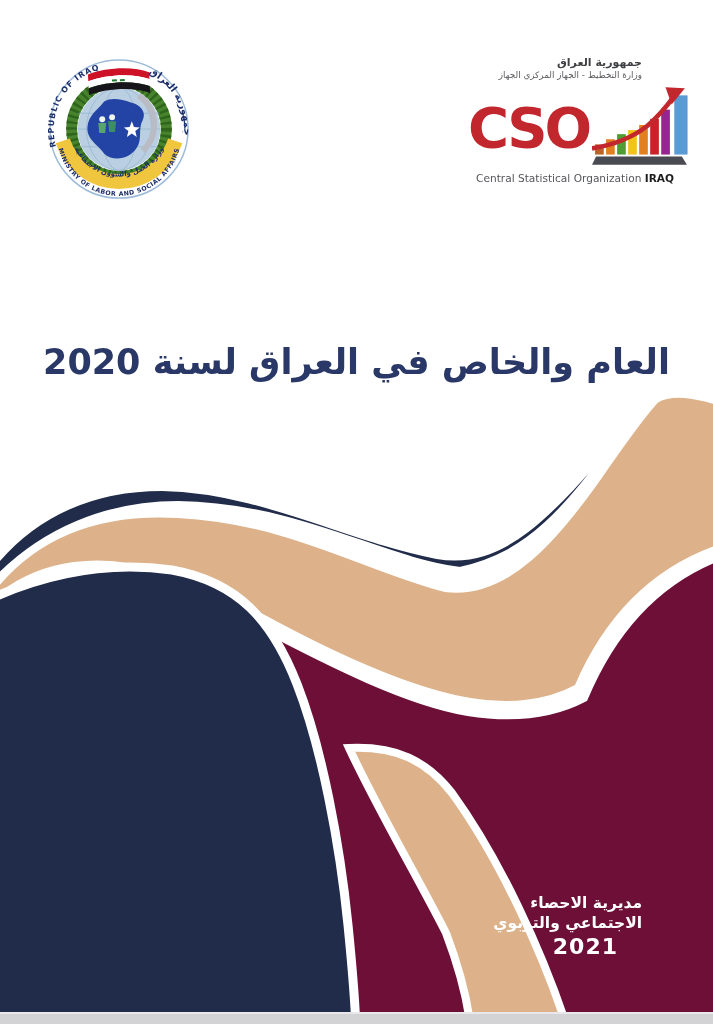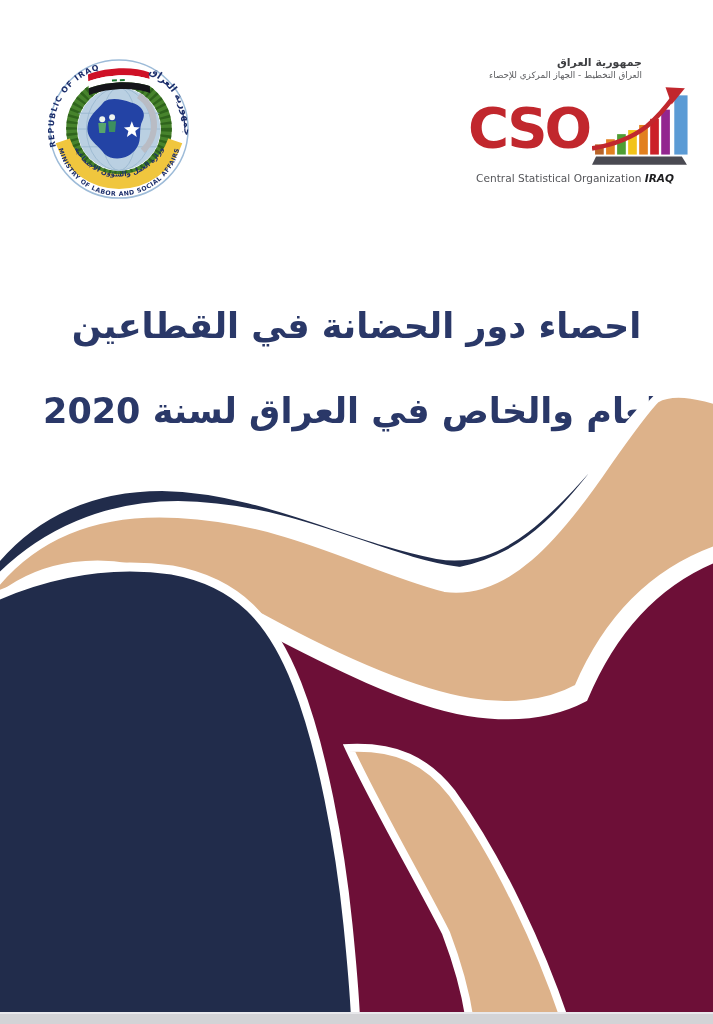--- a/index.html
+++ b/index.html
@@ -9,21 +9,21 @@
   .emblem{position:absolute;left:44px;top:58px;width:150px;height:148px;}
   .cso{position:absolute;left:468px;top:56px;width:190px;}
   .cso-ar{text-align:right;padding-right:16px;direction:rtl;}
   .cso-ar-1{font-size:11px;font-weight:bold;color:#3f4043;line-height:1.25;}
   .cso-ar-2{font-size:8.8px;color:#5a5b5e;line-height:1.3;}
   .cso-row{display:flex;align-items:center;margin-top:2px;}
   .cso-acronym{font-size:56px;font-weight:800;color:#c1272d;line-height:0.95;
                letter-spacing:-3px;margin-right:3px;}
   .cso-bars{width:98px;height:88px;flex:0 0 auto;}
   .cso-en{font-size:10.6px;color:#55565a;margin-top:1px;padding-left:8px;white-space:nowrap;}
-  .cso-en b{color:#1d1d1f;font-style:italic;}
+  .cso-en b{color:#1d1d1f;}
   
   .title{position:absolute;left:0;right:0;top:302px;text-align:center;direction:rtl;
          color:#2a3868;font-weight:bold;}
   .title-l1{font-size:35px;line-height:1.4;}
   .title-l2{font-size:35px;line-height:1.4;margin-top:36px;}
   
   .waves{position:absolute;left:0;top:0;width:713px;height:1024px;z-index:1;}
   
   .footer{position:absolute;top:893px;right:71px;width:180px;text-align:right;z-index:2;
           color:#ffffff;}
@@ -82,21 +82,21 @@
       <textPath href="#arcR" startOffset="50%" text-anchor="middle">جمهورية العراق</textPath>
     </text>
     <text font-size="6.3" font-weight="bold" fill="#1c2e6b" letter-spacing="0.5">
       <textPath href="#arcB" startOffset="50%" text-anchor="middle">MINISTRY OF LABOR AND SOCIAL AFFAIRS</textPath>
     </text>
   </svg>
 
   <div class="cso">
     <div class="cso-ar">
       <div class="cso-ar-1">جمهورية العراق</div>
-      <div class="cso-ar-2">العراق التخطيط - الجهاز المركزي للإحصاء</div>
+      <div class="cso-ar-2">وزارة التخطيط - الجهاز المركزي الجهاز</div>
     </div>
     <div class="cso-row">
       <div class="cso-acronym">CSO</div>
       <svg class="cso-bars" viewBox="0 0 96 86">
         <path d="M4,72 L88,72 L93,80 L0,80 Z" fill="#4a4a52"></path>
         <g id="cso-bars">
             <rect x="3" y="60" width="8.5" height="10" fill="#b96328"></rect>
             <rect x="13.8" y="55" width="8.5" height="15" fill="#e2801f"></rect>
             <rect x="24.6" y="50" width="8.5" height="20" fill="#4f9e33"></rect>
             <rect x="35.400000000000006" y="46" width="8.5" height="24" fill="#f2c318"></rect>
@@ -108,21 +108,20 @@
         <path d="M0,64 C24,60 40,53 54,42 C66,32 73,23 81,12" fill="none" stroke="#c1272d" stroke-width="4.5"></path>
         <polygon points="72,4 91,5 78,21" fill="#c1272d"></polygon>
       </svg>
     </div>
     <div class="cso-en">
       <span>Central Statistical Organization </span><b>IRAQ</b>
     </div>
   </div>
 
   <div class="title">
-    <div class="title-l1">احصاء دور الحضانة في القطاعين</div>
     <div class="title-l2">العام والخاص في العراق لسنة 2020</div>
   </div>
 
   <svg class="waves" viewBox="0 0 713 1024">
     <path d="M 721 556
              C 652 582, 610 636, 584 698
              C 548 717, 506 718, 468 712
              C 408 702, 332 664, 256 624
              C 289 694, 318 785, 332 880
              C 340 945, 344 990, 345 1030
@@ -155,14 +154,18 @@
              C 35 512, 95 488, 162 488
              C 262 490, 345 538, 437 556
              C 510 568, 556 506, 644 406
              C 572 500, 540 552, 460 570
              C 380 560, 300 506, 178 504
              C 108 504, 42 530, -8 584 Z" fill="#212c4b" stroke="#ffffff" stroke-width="6"></path>
     <rect x="-8" y="1012" width="729" height="2" fill="#e8e8eb"></rect>
     <rect x="-8" y="1014" width="729" height="18" fill="#d3d3d6"></rect>
   </svg>
 
+  <div class="footer">
+    <div class="footer-dir">مديرية الاحصاء الاجتماعي والتربوي</div>
+    <div class="footer-year">2021</div>
+  </div>
 
 </div>
 
 </body></html>

